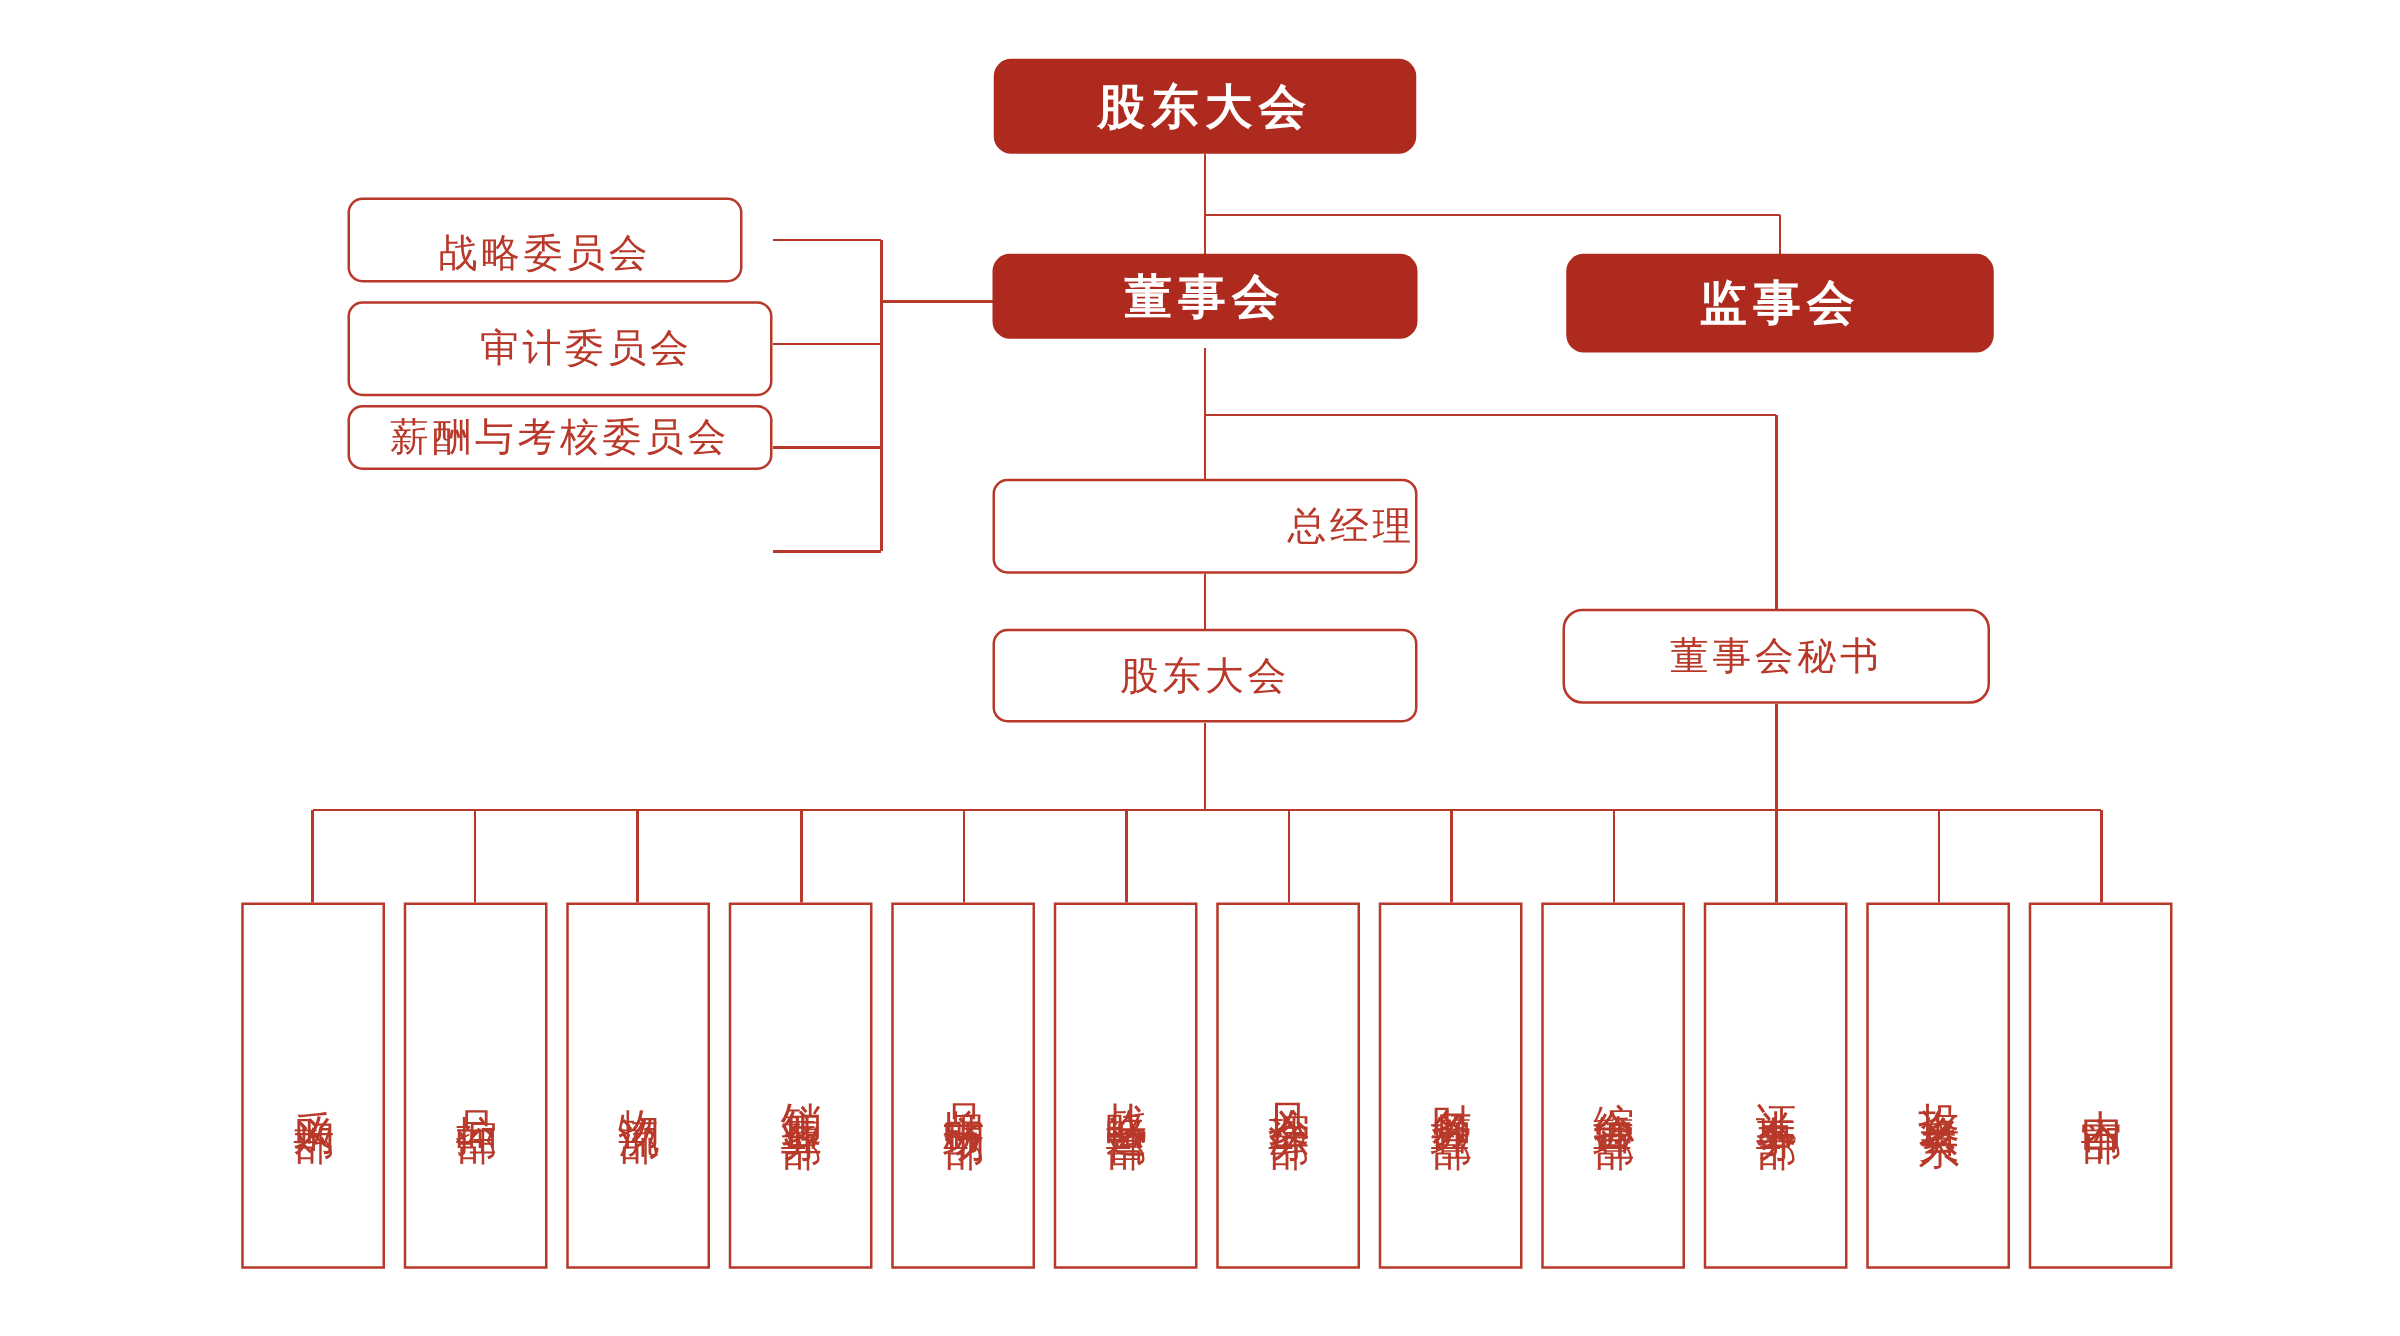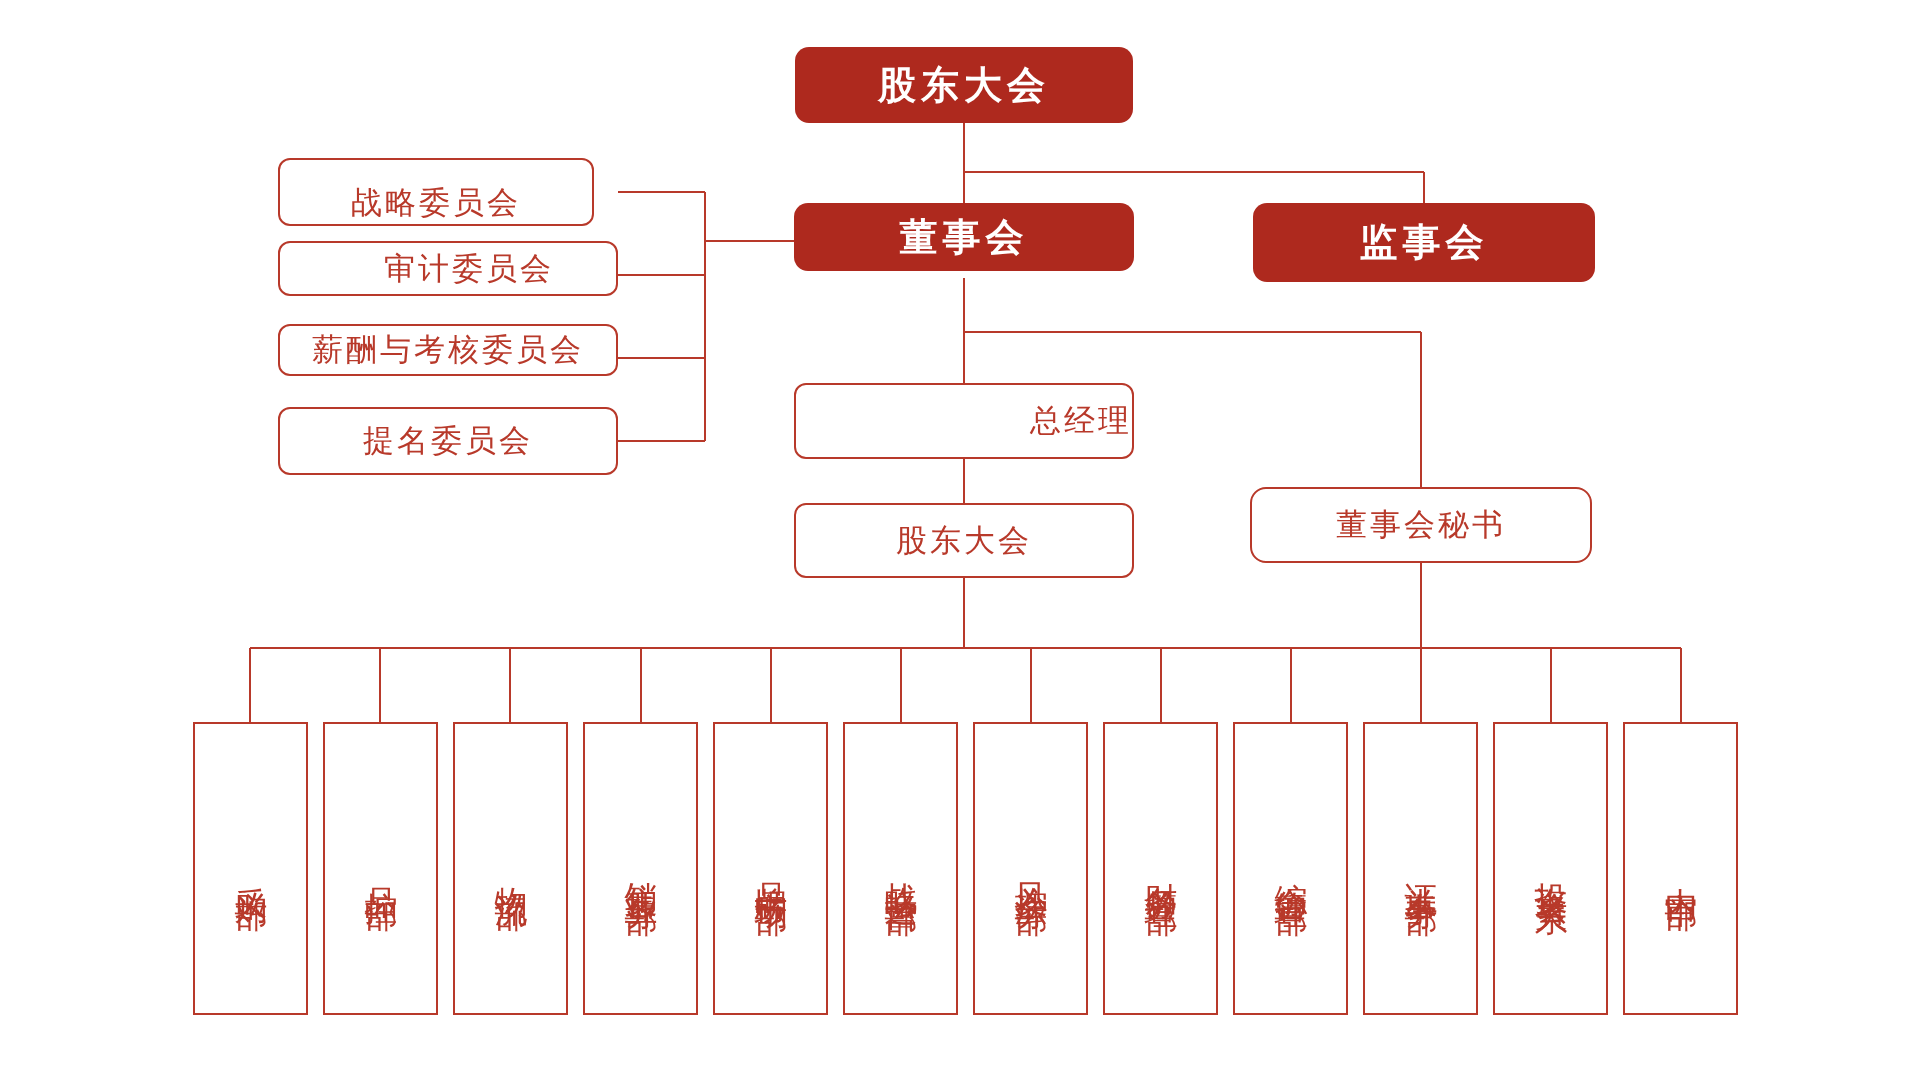--- a/index.html
+++ b/index.html
@@ -116,28 +116,25 @@
     <span>董事会</span>
   </div>
 
   <div class="node filled" style="left:1253px; top:203px; width:342px; height:79px;text-align:center;">
     <span>监事会</span>
   </div>
 
   <div class="node outlined" style="left:278px; top:158px; width:316px; height:68px;align-items:flex-end;">
     <span>战略委员会</span>
   </div>
-  <div class="node outlined" style="left:278px; top:241px; width:340px; height:55px;padding-left:42px;">
+  <div class="node outlined" style="left:278px; top:241px; width:340px; height:76px;padding-left:42px;">
     <span>审计委员会</span>
   </div>
   <div class="node outlined" style="left:278px; top:324px; width:340px; height:52px;">
     <span>薪酬与考核委员会</span>
-  </div>
-  <div class="node outlined" style="left:278px; top:407px; width:340px; height:68px;">
-    <span>提名委员会</span>
   </div>
 
   <div class="node outlined" style="left:794px; top:383px; width:340px; height:76px;justify-content:flex-end;">
     <span>总经理</span>
   </div>
   <div class="node outlined" style="left:794px; top:503px; width:340px; height:75px;">
     <span>股东大会</span>
   </div>
   <div class="node outlined" style="left:1250px; top:487px; width:342px; height:76px;border-radius:16px;">
     <span>董事会秘书</span>

